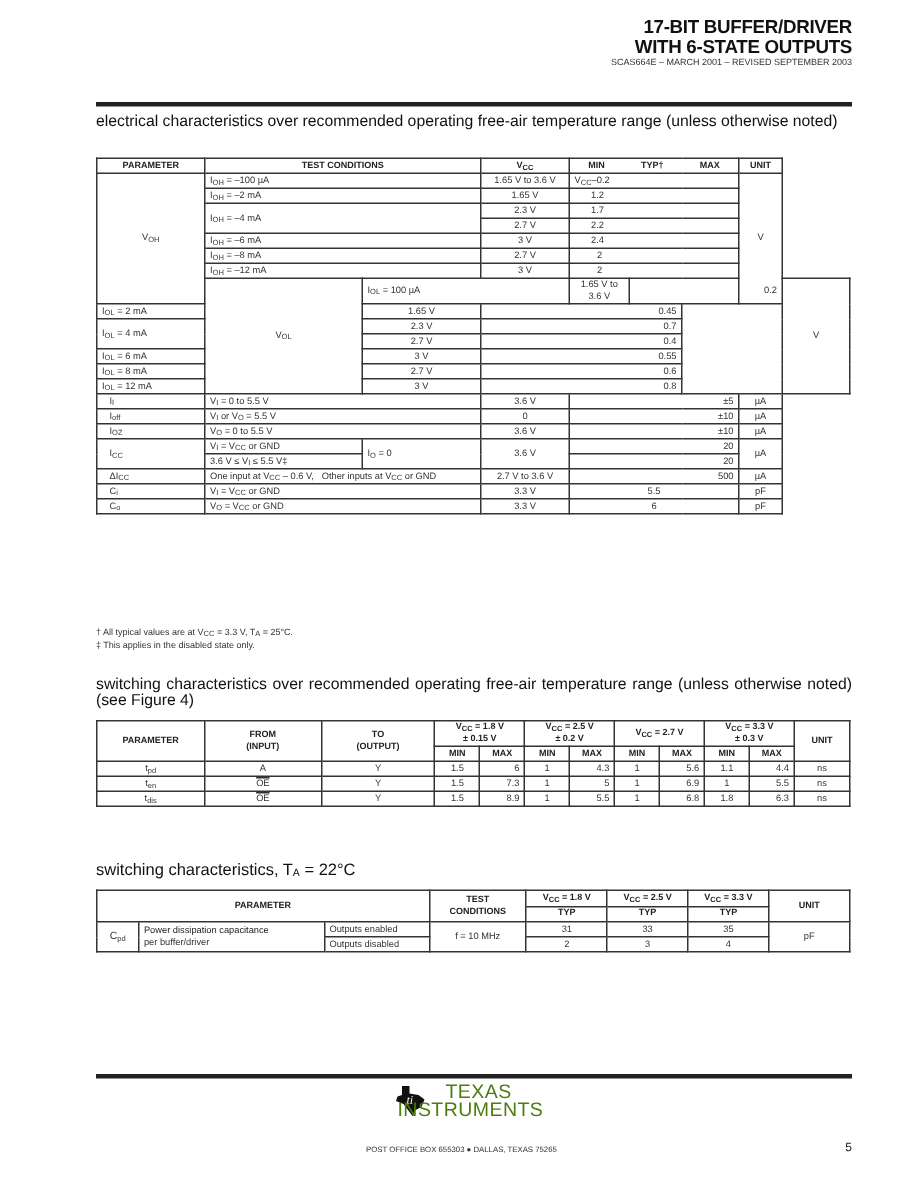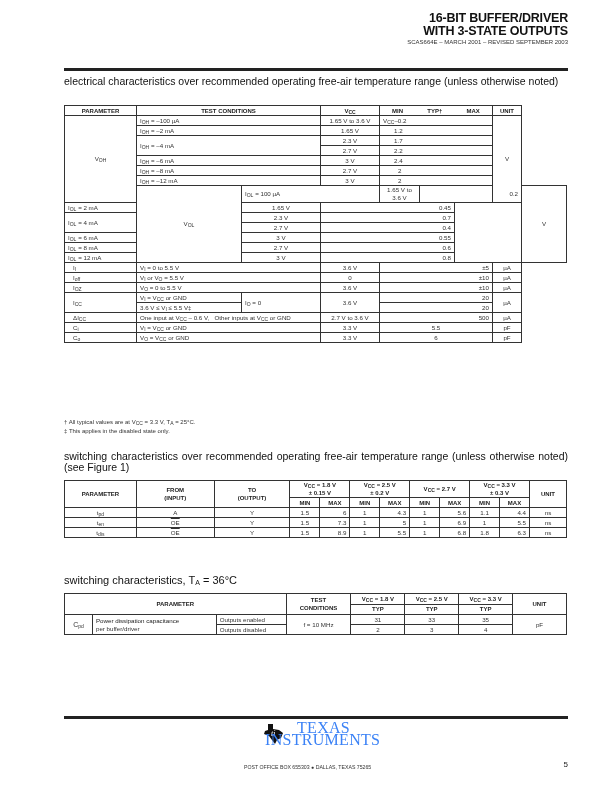--- a/index.html
+++ b/index.html
@@ -11,30 +11,30 @@
   .sec { position:absolute; left:64px; width:504px; font-weight:normal; font-size:10.5px; line-height:11px; color:#111; text-align:justify; }
   table { position:absolute; border-collapse:collapse; font-size:6.2px; color:#333; }
   td, th { border:1px solid #333; padding:0 3px; height:9px; line-height:8px; }
   th { font-weight:bold; font-size:6px; color:#222; }
   .c { text-align:center; } .r { text-align:right; } .l { text-align:left; }
   sub { font-size:5px; vertical-align:-1px; line-height:0; }
   .ov { text-decoration:overline; }
   .fn { position:absolute; left:64px; font-size:6px; color:#333; line-height:8px; }
   .foot-rule { position:absolute; left:64px; right:44px; top:716px; height:3px; background:#222; }
   .logo { position:absolute; left:262px; top:722px; display:flex; align-items:center; }
-  .logo .txt { font-family:Liberation Serif, serif; font-size:16px; line-height:12px; color:#3b82f6; margin-left:3px; letter-spacing:0.3px; }
+  .logo .txt { font-family:Liberation Sans, sans-serif; font-size:13px; line-height:12px; color:#4d7c0f; margin-left:3px; letter-spacing:0.3px; }
   .addr { position:absolute; left:244px; top:764px; font-size:5.2px; color:#333; }
   .pg { position:absolute; right:44px; top:760px; font-size:8px; color:#222; }
 </style>
 </head>
 <body>
 
 <div class="hdr">
-  <div class="t">16-BIT BUFFER/DRIVER</div>
-  <div class="t">WITH 3-STATE OUTPUTS</div>
+  <div class="t">17-BIT BUFFER/DRIVER</div>
+  <div class="t">WITH 6-STATE OUTPUTS</div>
   <div class="rev">SCAS664E – MARCH 2001 – REVISED SEPTEMBER 2003</div>
 </div>
 <div class="rule" style="top:68px"></div>
 
 <div class="sec" style="top:76px">electrical characteristics over recommended operating free-air temperature range (unless otherwise noted)</div>
 
 <table style="left:64px; top:105px; width:503px;">
   <colgroup>
     <col style="width:72px">
       <col style="width:105px">
@@ -189,21 +189,21 @@
     <td class="c">3.3 V</td>
     <td colspan="3" class="c">6</td>
     <td class="c">pF</td>
   </tr>
 </tbody>
   </table>
 
 <div class="fn" style="top:418px"><span>† All typical values are at V</span><sub>CC</sub><span> = 3.3 V, T</span><sub>A</sub><span> = 25°C.</span></div>
 <div class="fn" style="top:427px">‡ This applies in the disabled state only.</div>
 
-<div class="sec" style="top:451px">switching characteristics over recommended operating free-air temperature range (unless otherwise noted) (see Figure 1)</div>
+<div class="sec" style="top:451px">switching characteristics over recommended operating free-air temperature range (unless otherwise noted) (see Figure 4)</div>
 
 <table style="left:64px; top:480px; width:503px;">
   <colgroup>
     <col style="width:72px">
       <col style="width:78px">
       <col style="width:76px">
     <col style="width:30px">
       <col style="width:30px">
       <col style="width:30px">
       <col style="width:30px">
@@ -272,21 +272,21 @@
         <td class="r">5.5</td>
     <td class="c">1</td>
         <td class="r">6.8</td>
     <td class="c">1.8</td>
         <td class="r">6.3</td>
     <td class="c">ns</td>
   </tr>
 </tbody>
   </table>
 
-<div class="sec" style="top:575px; font-size:11px"><span>switching characteristics, T</span><sub style="font-size:7px">A</sub><span> = 36°C</span></div>
+<div class="sec" style="top:575px; font-size:11px"><span>switching characteristics, T</span><sub style="font-size:7px">A</sub><span> = 22°C</span></div>
 
 <table style="left:64px; top:593px; width:503px;">
   <colgroup>
     <col style="width:28px">
       <col style="width:124px">
       <col style="width:70px">
       <col style="width:65px">
     <col style="width:54px">
       <col style="width:54px">
       <col style="width:54px">

